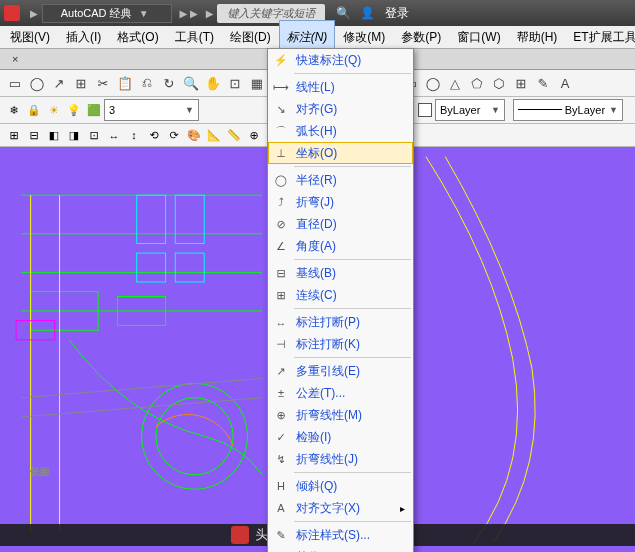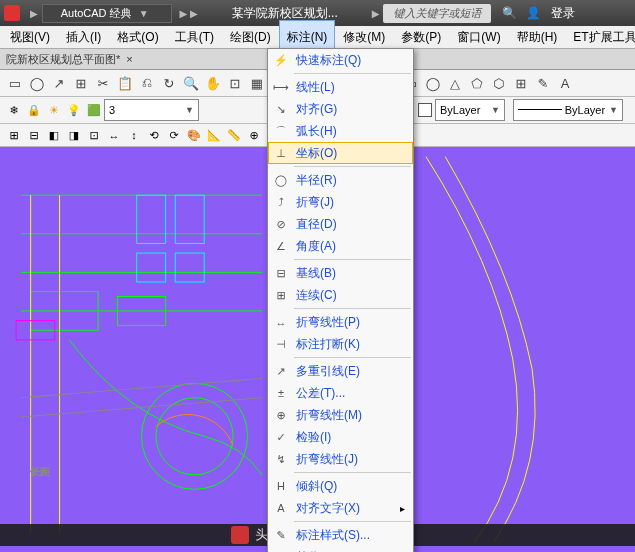--- a/index.html
+++ b/index.html
@@ -6,21 +6,21 @@
   .titlebar{height:26px;background:linear-gradient(#5a5a5a,#3a3a3a);display:flex;align-items:center;color:#fff;padding:0 4px;}
   .titlebar .logo{width:16px;height:16px;background:#d33;border-radius:2px;margin-right:6px;}
   .titlebar .workspace{background:#444;border:1px solid #666;padding:1px 18px;font-size:11px;margin-right:4px;}
   .titlebar .chev{font-size:10px;color:#bbb;margin:0 4px;}
   .titlebar .title{flex:0 0 auto;margin:0 30px;font-size:12px;}
   .titlebar .search{background:#ddd;color:#555;font-style:italic;padding:2px 10px;border-radius:2px;font-size:11px;margin-right:8px;}
   .titlebar .icons span{margin:0 3px;font-size:12px;}
   .titlebar .spacer{flex:1;}
   .menubar{height:22px;background:#f0f0f0;border-bottom:1px solid #aaa;display:flex;align-items:center;padding:0 2px;}
   .menubar .mitem{padding:3px 8px;cursor:pointer;white-space:nowrap;font-size:12px;}
-  .menubar .mitem.active{background:#d0e4ff;border:1px solid #7da2ce;padding:8px 7px;}
+  .menubar .mitem.active{background:#d0e4ff;border:1px solid #7da2ce;padding:8px 7px;font-style:italic;}
   .tabbar{height:20px;background:#d8d8d8;border-bottom:1px solid #999;display:flex;align-items:center;font-size:11px;padding:0 6px;color:#333;}
   .toolstrip{height:26px;background:#f4f4f4;border-bottom:1px solid #bbb;display:flex;align-items:center;padding:0 4px;}
   .toolstrip .tbtn{width:20px;height:20px;margin:0 1px;display:flex;align-items:center;justify-content:center;font-size:13px;color:#444;}
   .toolstrip2{height:26px;background:#f4f4f4;border-bottom:1px solid #bbb;display:flex;align-items:center;padding:0 4px;}
   .toolstrip2 .sec{display:flex;align-items:center;margin-right:8px;}
   .toolstrip2 .combo{height:18px;background:#fff;border:1px solid #888;padding:1px 4px;min-width:0;font-size:11px;display:flex;align-items:center;justify-content:space-between;}
   .toolstrip2 .combo .drop{font-size:9px;margin-left:4px;color:#555;}
   .toolstrip2 .swatch{width:12px;height:12px;border:1px solid #555;background:#fff;margin-right:3px;}
   .toolstrip2 .ic{width:16px;height:16px;margin:0 2px;font-size:11px;display:flex;align-items:center;justify-content:center;}
   .canvas{position:relative;flex:1;background:#8b5cf6;overflow:hidden;}
@@ -47,21 +47,20 @@
 
 <div class="app">
 
   <div class="titlebar">
     <span class="logo"></span>
     <span class="chev">▶</span>
     <span class="workspace">
       <span>AutoCAD 经典</span> <span class="chev">▼</span>
     </span>
     <span class="chev">▶ ▶</span>
-    <span class="title">某学院新校区规划...</span>
     <span class="chev">▶</span>
     <span class="search">键入关键字或短语</span>
     <span class="icons">
       <span>🔍</span>
       <span>👤</span>
       <span>登录</span>
     </span>
     <span class="spacer"></span>
   </div>
 
@@ -73,21 +72,20 @@
       <div class="mitem">绘图(D)</div>
       <div class="mitem active">标注(N)</div>
       <div class="mitem">修改(M)</div>
       <div class="mitem">参数(P)</div>
       <div class="mitem">窗口(W)</div>
       <div class="mitem">帮助(H)</div>
       <div class="mitem">ET扩展工具(X)</div>
     </div>
 
   <div class="tabbar">
-    <span><span>院新校区规划总平面图*</span></span>
     <span style="margin-left:6px">×</span>
   </div>
 
   <div class="toolstrip" id="toolstrip1">
       <span class="tbtn">▭</span>
       <span class="tbtn">◯</span>
       <span class="tbtn">↗</span>
       <span class="tbtn">⊞</span>
       <span class="tbtn">✂</span>
       <span class="tbtn">📋</span>
@@ -240,21 +238,21 @@
         <span class="dicon">⊟</span>
         <span class="dlabel">基线(B)</span>
       </div>
       <div class="ditem">
         <span class="dicon">⊞</span>
         <span class="dlabel">连续(C)</span>
       </div>
       <div class="dsep"></div>
       <div class="ditem">
         <span class="dicon">↔</span>
-        <span class="dlabel">折弯线性(P)</span>
+        <span class="dlabel">标注打断(P)</span>
       </div>
       <div class="ditem">
         <span class="dicon">⊣</span>
         <span class="dlabel">标注打断(K)</span>
       </div>
       <div class="dsep"></div>
       <div class="ditem">
         <span class="dicon">↗</span>
         <span class="dlabel">多重引线(E)</span>
       </div>

